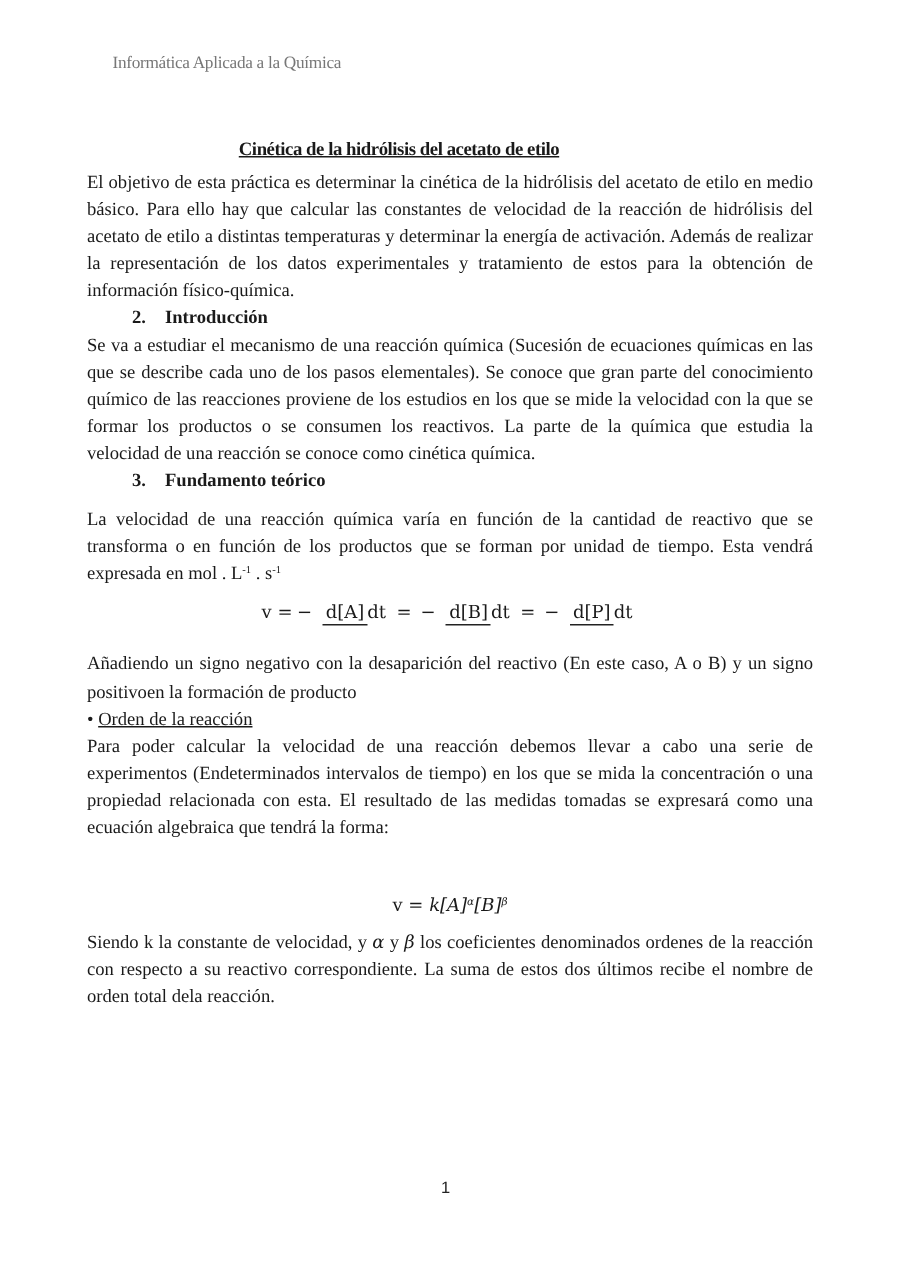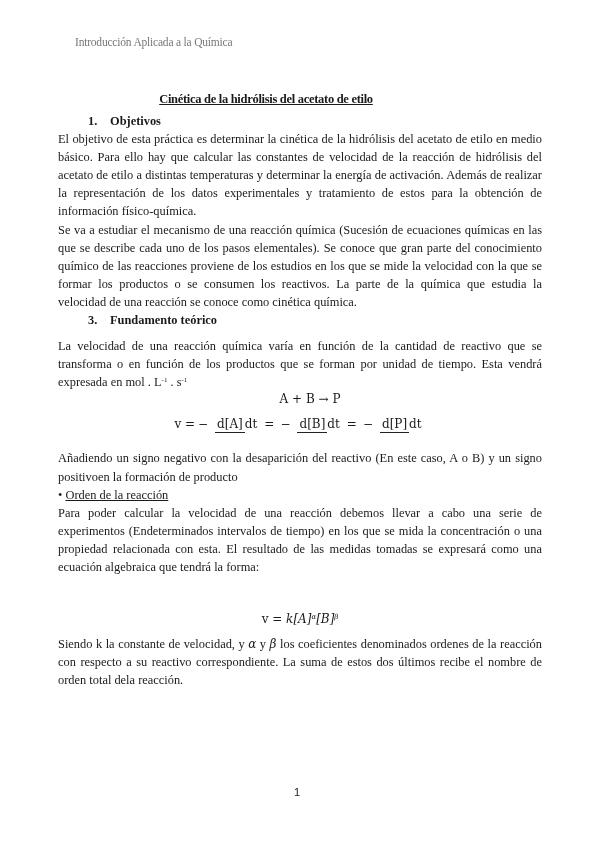--- a/index.html
+++ b/index.html
@@ -23,40 +23,39 @@
   .rxn { text-align: center; font-family: "DejaVu Serif", serif; font-size: 12px; line-height: 16px; margin-left: 20px; }
   .rate { text-align: center; font-family: "DejaVu Serif", serif; font-size: 12px; line-height: 16px; margin-top: 35px; }
   .rate i { font-style: italic; }
   .u { text-decoration: underline; }
   .pagenum { position: absolute; left: 294px; top: 786px; font-family: "Liberation Sans", sans-serif; font-size: 11px; color: #222; }
   .greek { font-family: "DejaVu Serif", serif; font-style: italic; font-size: 12px; }
 </style>
 </head>
 <body>
 
-<div class="header">Introducción Aplicada a la Química</div>
+<div class="header">Informática Aplicada a la Química</div>
 
 <div class="title">Cinética de la hidrólisis del acetato de etilo</div>
 
 <div class="content">
   <div style="height:2px"></div>
-  <div class="h">
-    <span class="num">1.</span><span>Objetivos</span>
-  </div>
   <p class="just-last">El objetivo de esta práctica es determinar la cinética de la hidrólisis del acetato de etilo en medio básico. Para ello hay que calcular las constantes de velocidad de la reacción de hidrólisis del acetato de etilo a distintas temperaturas y determinar la energía de activación. Además de realizar la representación de los datos experimentales y tratamiento de estos para la obtención de información físico-química.</p>
 
+  <div class="h">
+    <span class="num">2.</span><span>Introducción</span>
+  </div>
   <p class="just-last">Se va a estudiar el mecanismo de una reacción química (Sucesión de ecuaciones químicas en las que se describe cada uno de los pasos elementales). Se conoce que gran parte del conocimiento químico de las reacciones proviene de los estudios en los que se mide la velocidad con la que se formar los productos o se consumen los reactivos. La parte de la química que estudia la velocidad de una reacción se conoce como cinética química.</p>
 
   <div class="h">
     <span class="num">3.</span><span>Fundamento teórico</span>
   </div>
   <div class="gap"></div>
   <p class="just-last"><span>La velocidad de una reacción química varía en función de la cantidad de reactivo que se transforma o en función de los productos que se forman por unidad de tiempo. Esta vendrá expresada en mol . L</span><sup>-1</sup><span> . s</span><sup>-1</sup></p>
 
-  <div class="rxn">A + B → P</div>
   <div class="eq">
     <span>v =</span>
     <span class="op">−</span>
     <span class="frac">
         <span class="num2">d[A]</span>
         <span class="den">dt</span>
       </span>
     <span class="op">=</span>
     <span class="op">−</span>
     <span class="frac">

